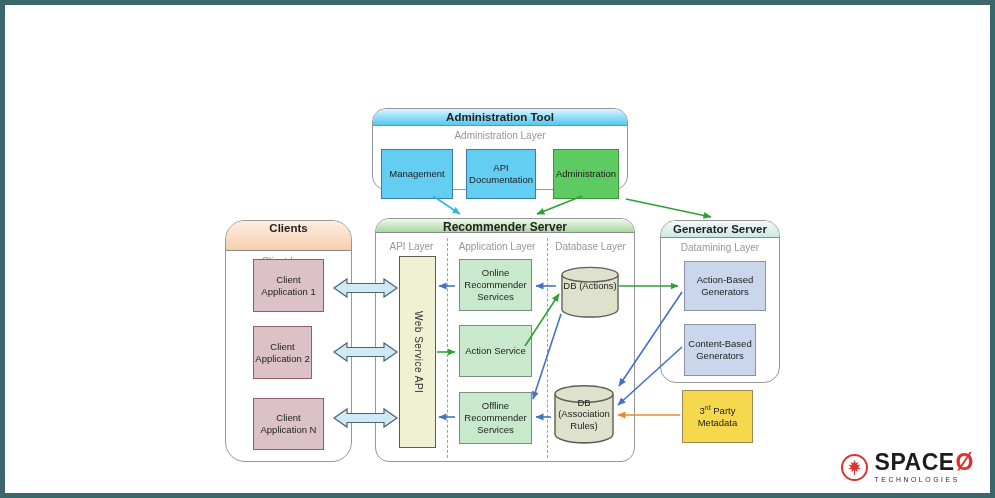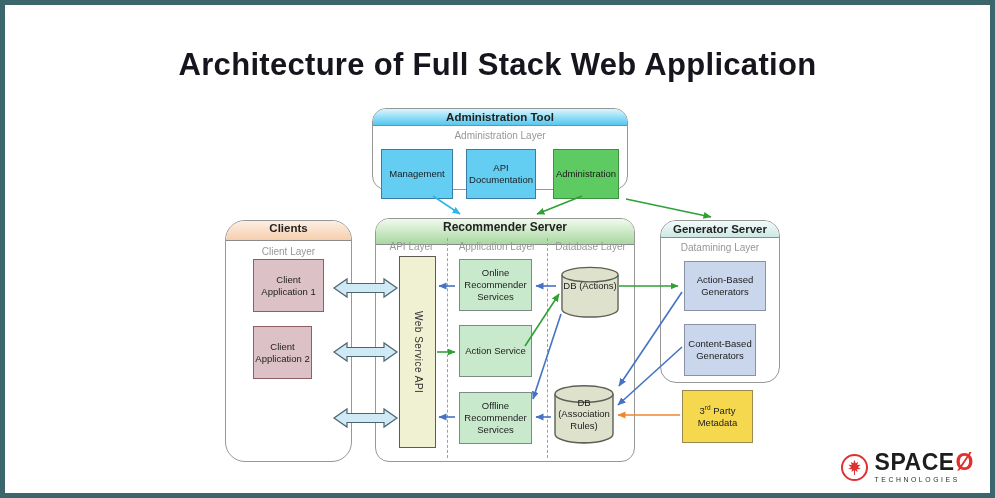--- a/index.html
+++ b/index.html
@@ -39,41 +39,41 @@
   .logo-text .brand { font-size:23px; font-weight:800; color:#1d1d1d; letter-spacing:.5px;
                       line-height:1; display:flex; align-items:center; }
   .logo-text .brand .o-slash { color:#e03131; margin-left:1px; }
   .logo-text .tagline { font-size:6.8px; letter-spacing:2.6px; color:#2b2b2b; margin-top:2px; }
 </style>
 </head>
 <body>
 
 <div class="frame">
 
-  <h1 class="title">Architecture of Full Stack Web Application</h1>
 
   <div class="container" style="left:367px; top:103px; width:256px; height:82px; border-radius:14px;">
     <div class="c-header" style="height:17px; line-height:16px; border-radius:13px 13px 0 0;
          background:linear-gradient(180deg,#dcf5fe 0%,#8edcf6 55%,#55c7f0 100%);">Administration Tool</div>
     <div class="layer-label" style="margin-top:4px;">Administration Layer</div>
     <div class="node blue-box" style="left:8px; top:40px; width:72px; height:50px;">Management</div>
     <div class="node blue-box" style="left:93px; top:40px; width:70px; height:50px;">API Documentation</div>
     <div class="node green-box" style="left:180px; top:40px; width:66px; height:50px;">Administration</div>
   </div>
 
   <div class="container" style="left:220px; top:215px; width:127px; height:242px; border-radius:20px;">
-    <div class="c-header" style="height:20px; line-height:15px; border-radius:19px 19px 0 0;
+    <div class="c-header" style="height:30px; line-height:15px; border-radius:19px 19px 0 0;
          background:linear-gradient(180deg,#fdeee2 0%,#f5cfae 100%);">Clients</div>
     <div class="layer-label" style="margin-top:5px;">Client Layer</div>
     <div class="node pink-box" style="left:27px; top:38px; width:71px; height:53px;">Client Application 1</div>
     <div class="node pink-box" style="left:27px; top:105px; width:59px; height:53px;">Client Application 2</div>
+    <div class="node pink-box" style="left:27px; top:177px; width:71px; height:52px;">Client Application N</div>
   </div>
 
   <div class="container" style="left:370px; top:213px; width:260px; height:244px; border-radius:14px;">
-    <div class="c-header" style="height:26px; line-height:17px; border-radius:13px 13px 0 0; font-size:12px;
+    <div class="c-header" style="height:14px; line-height:17px; border-radius:13px 13px 0 0; font-size:12px;
          background:linear-gradient(180deg,#f0faed 0%,#a8d8a0 100%);">Recommender Server</div>
     <div class="col-label" style="left:0; width:71px;">API Layer</div>
     <div class="col-label" style="left:71px; width:100px;">Application Layer</div>
     <div class="col-label" style="left:171px; width:87px;">Database Layer</div>
     <div class="dash-sep" style="left:71px;"></div>
     <div class="dash-sep" style="left:171px;"></div>
 
     <div class="node cream-box" style="left:23px; top:37px; width:37px; height:192px;">
       <span class="vtext">Web Service API</span>
     </div>

